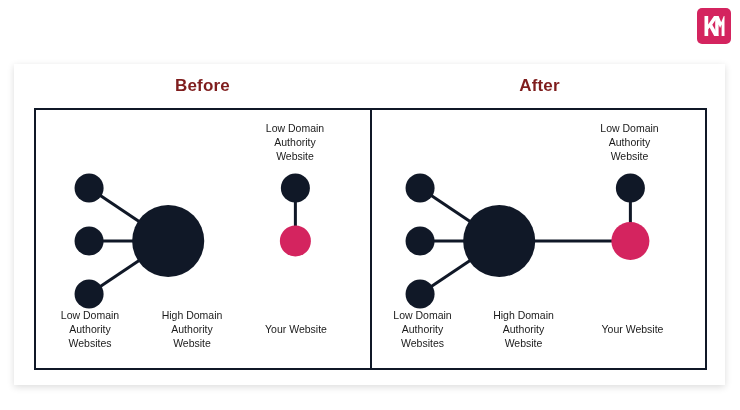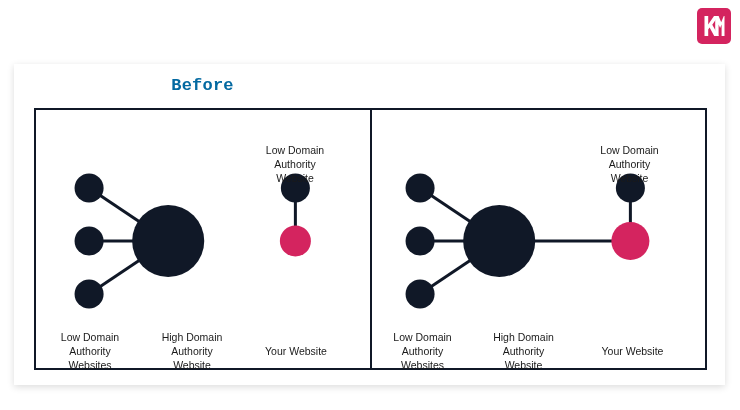--- a/index.html
+++ b/index.html
@@ -40,24 +40,23 @@
     background: #ffffff;
     box-shadow: 0 2px 7px rgba(0,0,0,0.14);
   }
 
   
   .panel-heading {
     position: absolute;
     top: 12px;
     font-size: 17px;
     font-weight: bold;
-    color: #0369a1;
+    color: #7f1d1d;
     text-align: center;
     letter-spacing: 0.2px;
-    font-family: Liberation Mono, monospace;
   }
   .panel-heading.before { left: 20px;  width: 337px; }
   .panel-heading.after  { left: 357px; width: 337px; }
 
   
   .frame {
     position: absolute;
     left: 20px;
     top: 44px;
     width: 673px;
@@ -94,37 +93,37 @@
   }
 
   
   .lbl {
     position: absolute;
     font-size: 10.5px;
     color: #1a1a1a;
     line-height: 1.32;
     text-align: center;
     white-space: pre-line;
-    margin-top: 22px;
   }
   .lbl.inbound { text-align: right; }
 </style>
 </head>
 <body>
 
 <div class="brand-logo">
   <svg width="22" height="22" viewBox="0 0 22 22">
     <path d="M1.5 1 L5.2 1 L5.2 9.6 L11.0 1 L15.2 1 L9.3 9.7 L15.6 21 L11.2 21 L6.6 12.6 L5.2 14.6 L5.2 21 L1.5 21 Z" fill="#ffffff"></path>
     <path d="M12.2 21 L12.2 1 L15.6 1 L18.2 7.2 L20.8 1 L21.5 1 L21.5 21 L18.6 21 L18.6 9.4 L17.1 13.0 L15.6 9.5 L15.6 21 Z" fill="#ffffff"></path>
   </svg>
 </div>
 
 <div class="card">
 
   <div class="panel-heading before">Before</div>
+  <div class="panel-heading after">After</div>
 
   <div class="frame">
     <div class="frame-divider"></div>
 
     <div class="panel left">
       <svg class="diagram-svg" viewBox="0 0 334 258" preserveAspectRatio="none">
         <g class="edges">
             <line x1="53" y1="78" x2="132" y2="131" stroke="#101827" stroke-width="3"></line>
             <line x1="53" y1="131" x2="132" y2="131" stroke="#101827" stroke-width="3"></line>
             <line x1="53" y1="184" x2="132" y2="131" stroke="#101827" stroke-width="3"></line>

